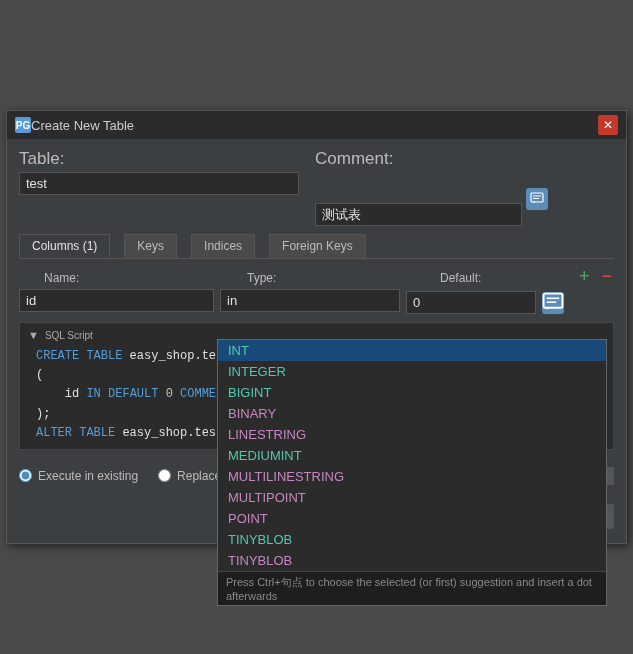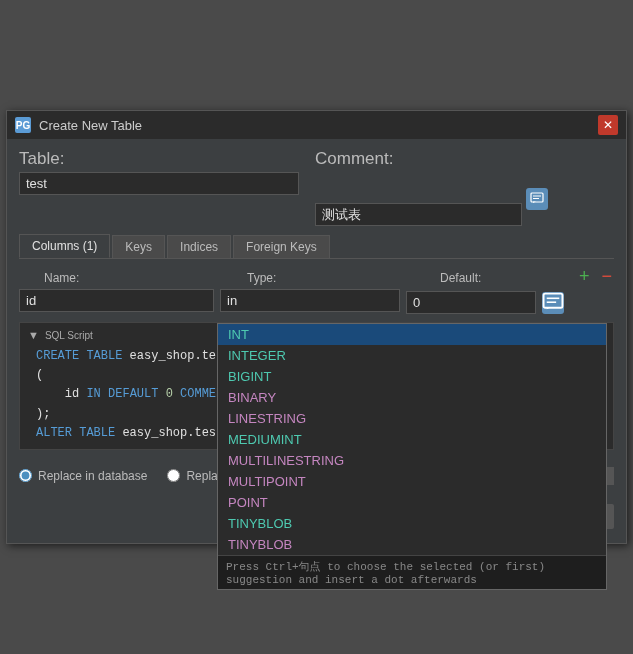--- a/index.html
+++ b/index.html
@@ -25,21 +25,21 @@
       background: #2b2b2b;
       display: flex;
       align-items: center;
       justify-content: space-between;
       padding: 4px 8px;
       height: 28px;
     }
     .title-bar-left {
       display: flex;
       align-items: center;
-      gap: 8px;
+      gap: 0;
     }
     .title-icon {
       width: 16px;
       height: 16px;
       background: #5b9bd5;
       border-radius: 2px;
       display: flex;
       align-items: center;
       justify-content: center;
       font-size: 10px;
@@ -113,23 +113,22 @@
       align-items: center;
       justify-content: center;
       cursor: pointer;
     }
     .comment-icon svg {
       width: 14px;
       height: 14px;
     }
     .tabs {
       display: flex;
-      gap: 0;
+      gap: 12px;
       border-bottom: 1px solid #555;
-      align-items: center;
     }
     .tab {
       padding: 4px 12px;
       background: #4a4a4a;
       border: 1px solid #555;
       border-bottom: none;
       color: #bbb;
       cursor: pointer;
       font-size: 12px;
       margin-right: 2px;
@@ -182,21 +181,21 @@
       background: none;
       border: none;
       color: #e74c3c;
       font-size: 18px;
       cursor: pointer;
       padding: 0 2px;
       line-height: 1;
     }
     .dropdown-list {
       position: absolute;
-      top: 56px;
+      top: 72px;
       left: 198px;
       width: 390px;
       background: #2b2b2b;
       border: 1px solid #666;
       z-index: 100;
       color: #e0e0e0;
     }
     .dropdown-item {
       padding: 3px 10px;
       cursor: pointer;
@@ -206,21 +205,20 @@
       background: #1a4a7a;
     }
     .dropdown-item.type-cyan { color: #4ec9b0; }
     .dropdown-item.type-pink { color: #c586c0; }
     .dropdown-hint {
       background: #1e1e1e;
       color: #888;
       font-size: 11px;
       padding: 3px 8px;
       border-top: 1px solid #444;
-      font-family: Liberation Mono, monospace;
     }
     .sql-section {
       background: #2b2b2b;
       border: 1px solid #444;
       padding: 6px 8px;
       min-height: 100px;
     }
     .sql-section-header {
       display: flex;
       align-items: center;
@@ -423,21 +421,21 @@
         <div>(</div>
         <div>&nbsp;&nbsp;&nbsp;&nbsp;id <span class="sql-kw">IN</span> <span class="sql-kw">DEFAULT</span> <span class="sql-num">0</span> <span class="sql-kw">COMMENT</span> <span class="sql-str">'主键'</span></div>
         <div>);</div>
         <div><span class="sql-kw">ALTER TABLE</span> easy_shop.test <span class="sql-kw">COMMENT</span> = <span class="sql-str">'测试表'</span>;</div>
       </div>
     </div>
 
     <div class="footer-options">
       <label class="radio-group">
         <input type="radio" name="action" checked="" style="">
-        <span>Replace in database</span>
+        <span>Execute in existing</span>
       </label>
       <label class="radio-group">
         <input type="radio" name="action" style="">
         <span>Replace existing DDL</span>
       </label>
       <label class="radio-group">
         <input type="radio" name="action" style="">
         <span>Open in editor:</span>
       </label>
       <div class="open-in-editor-dropdown">

